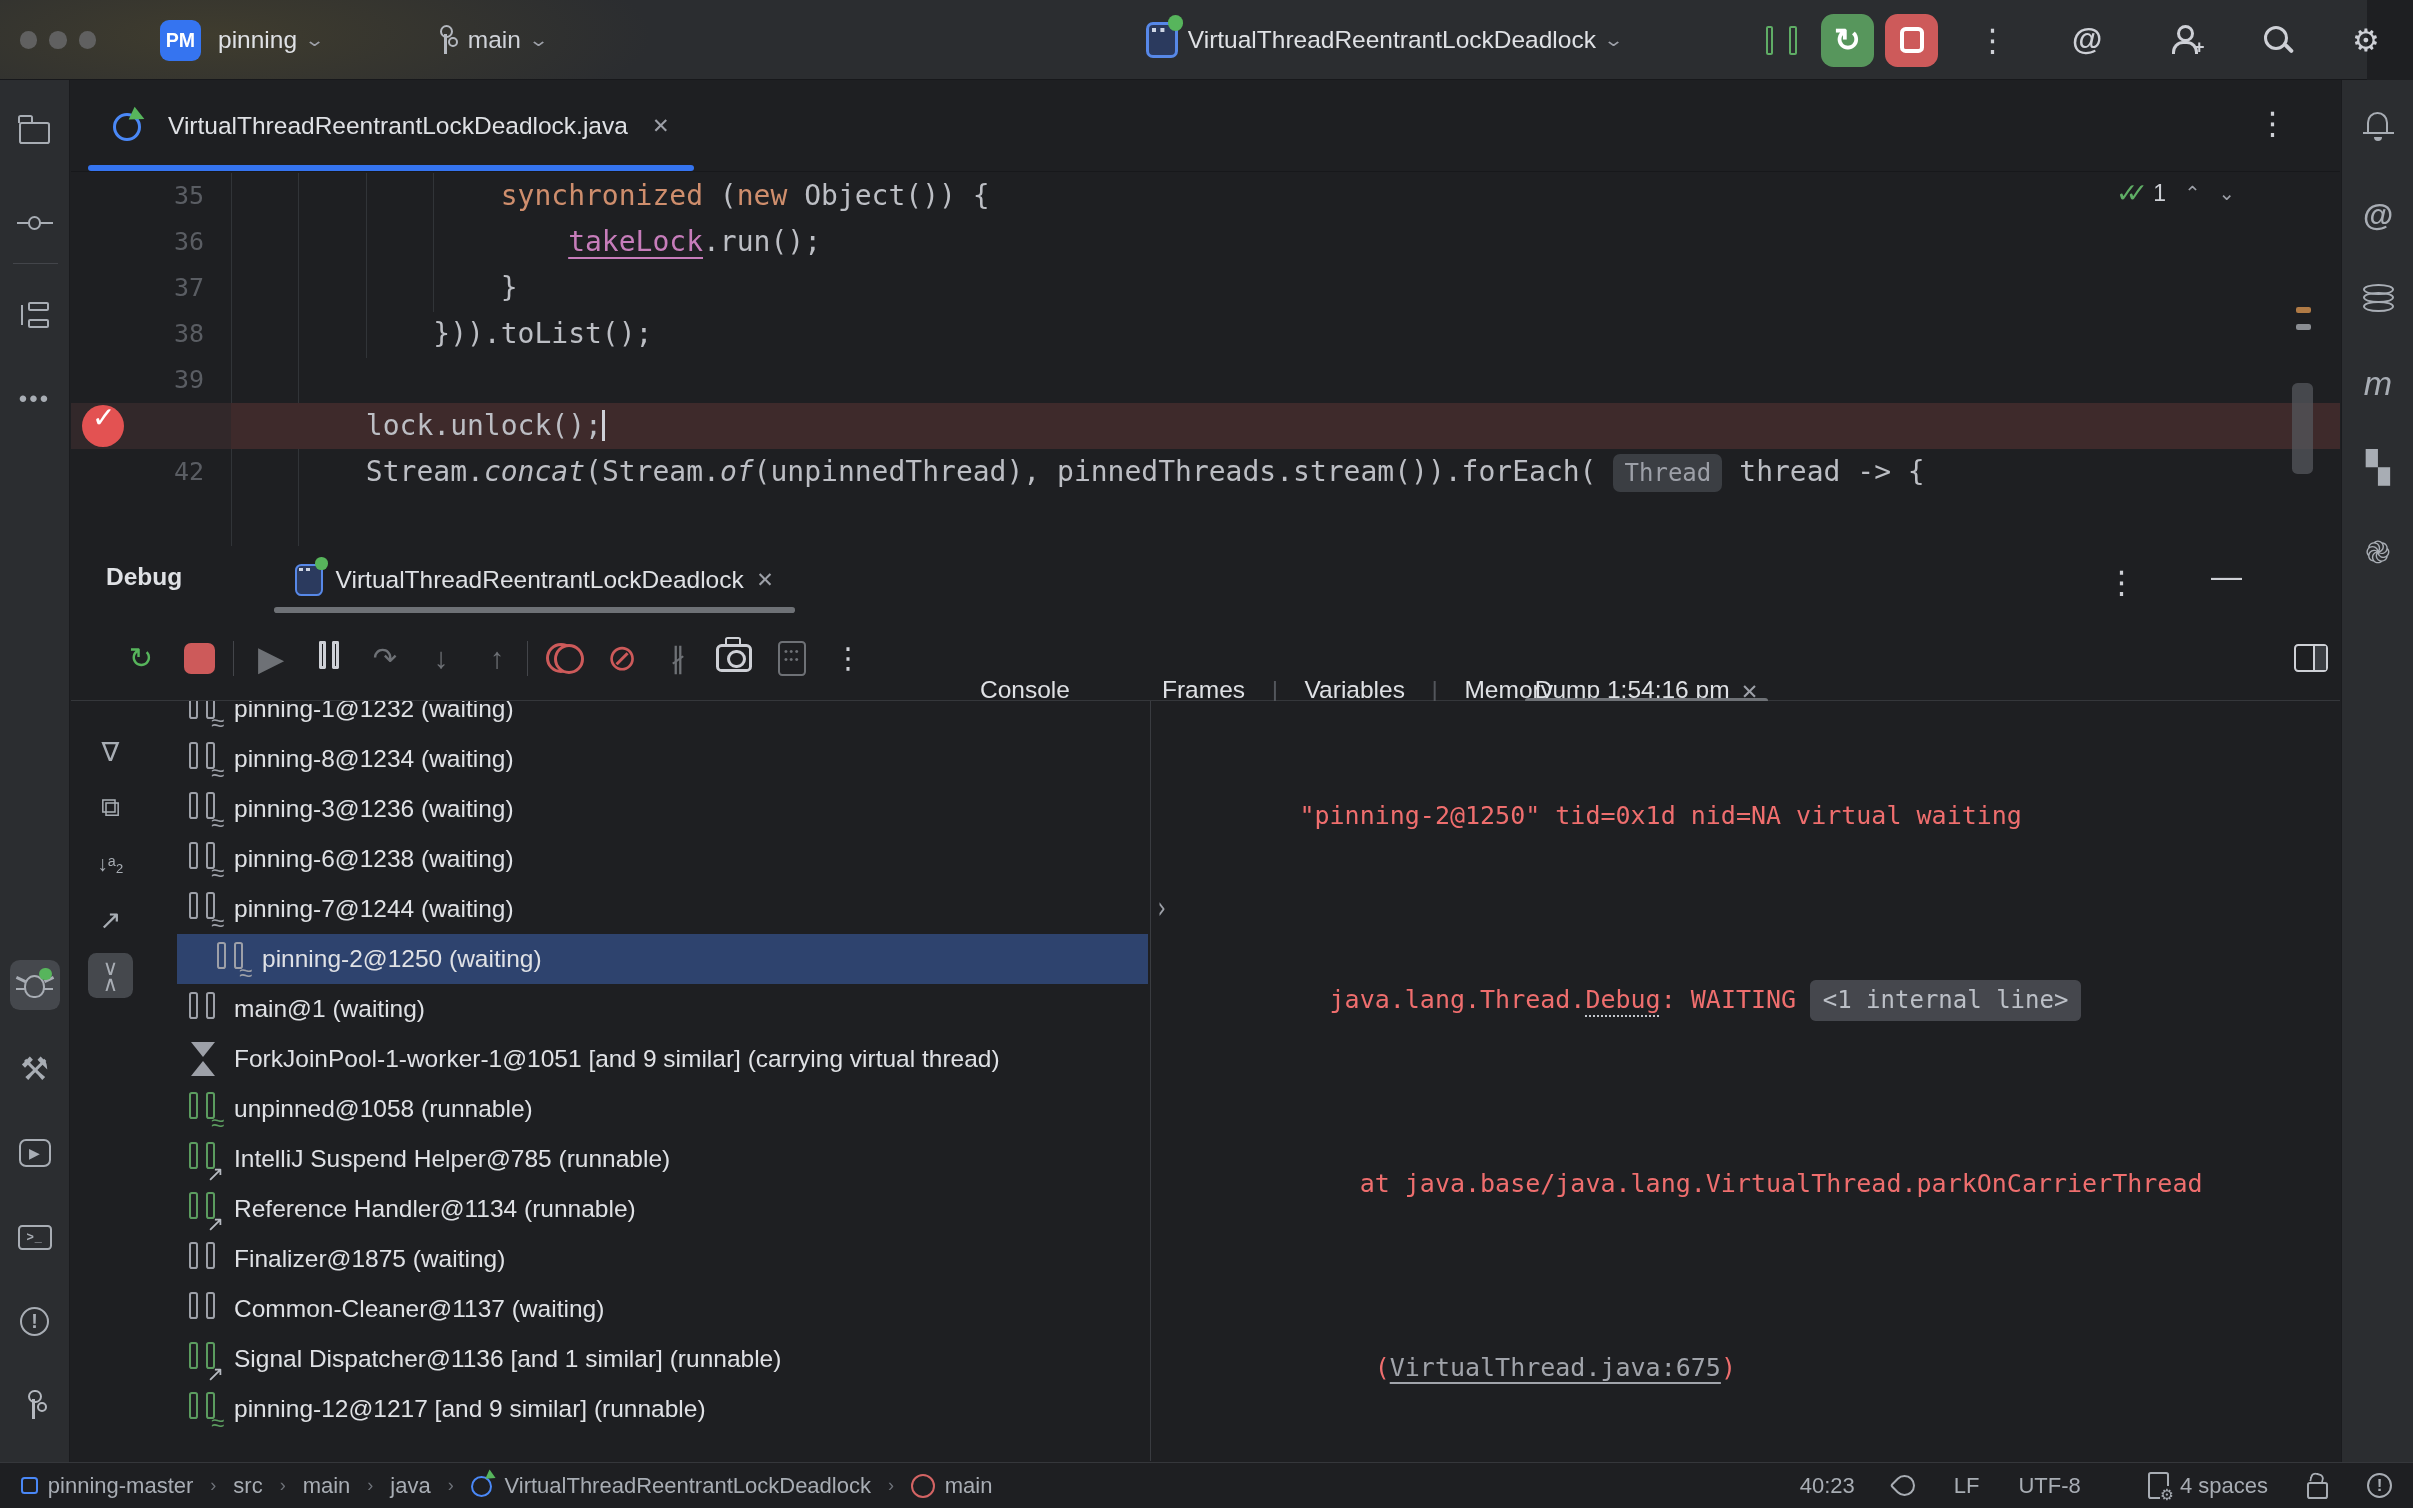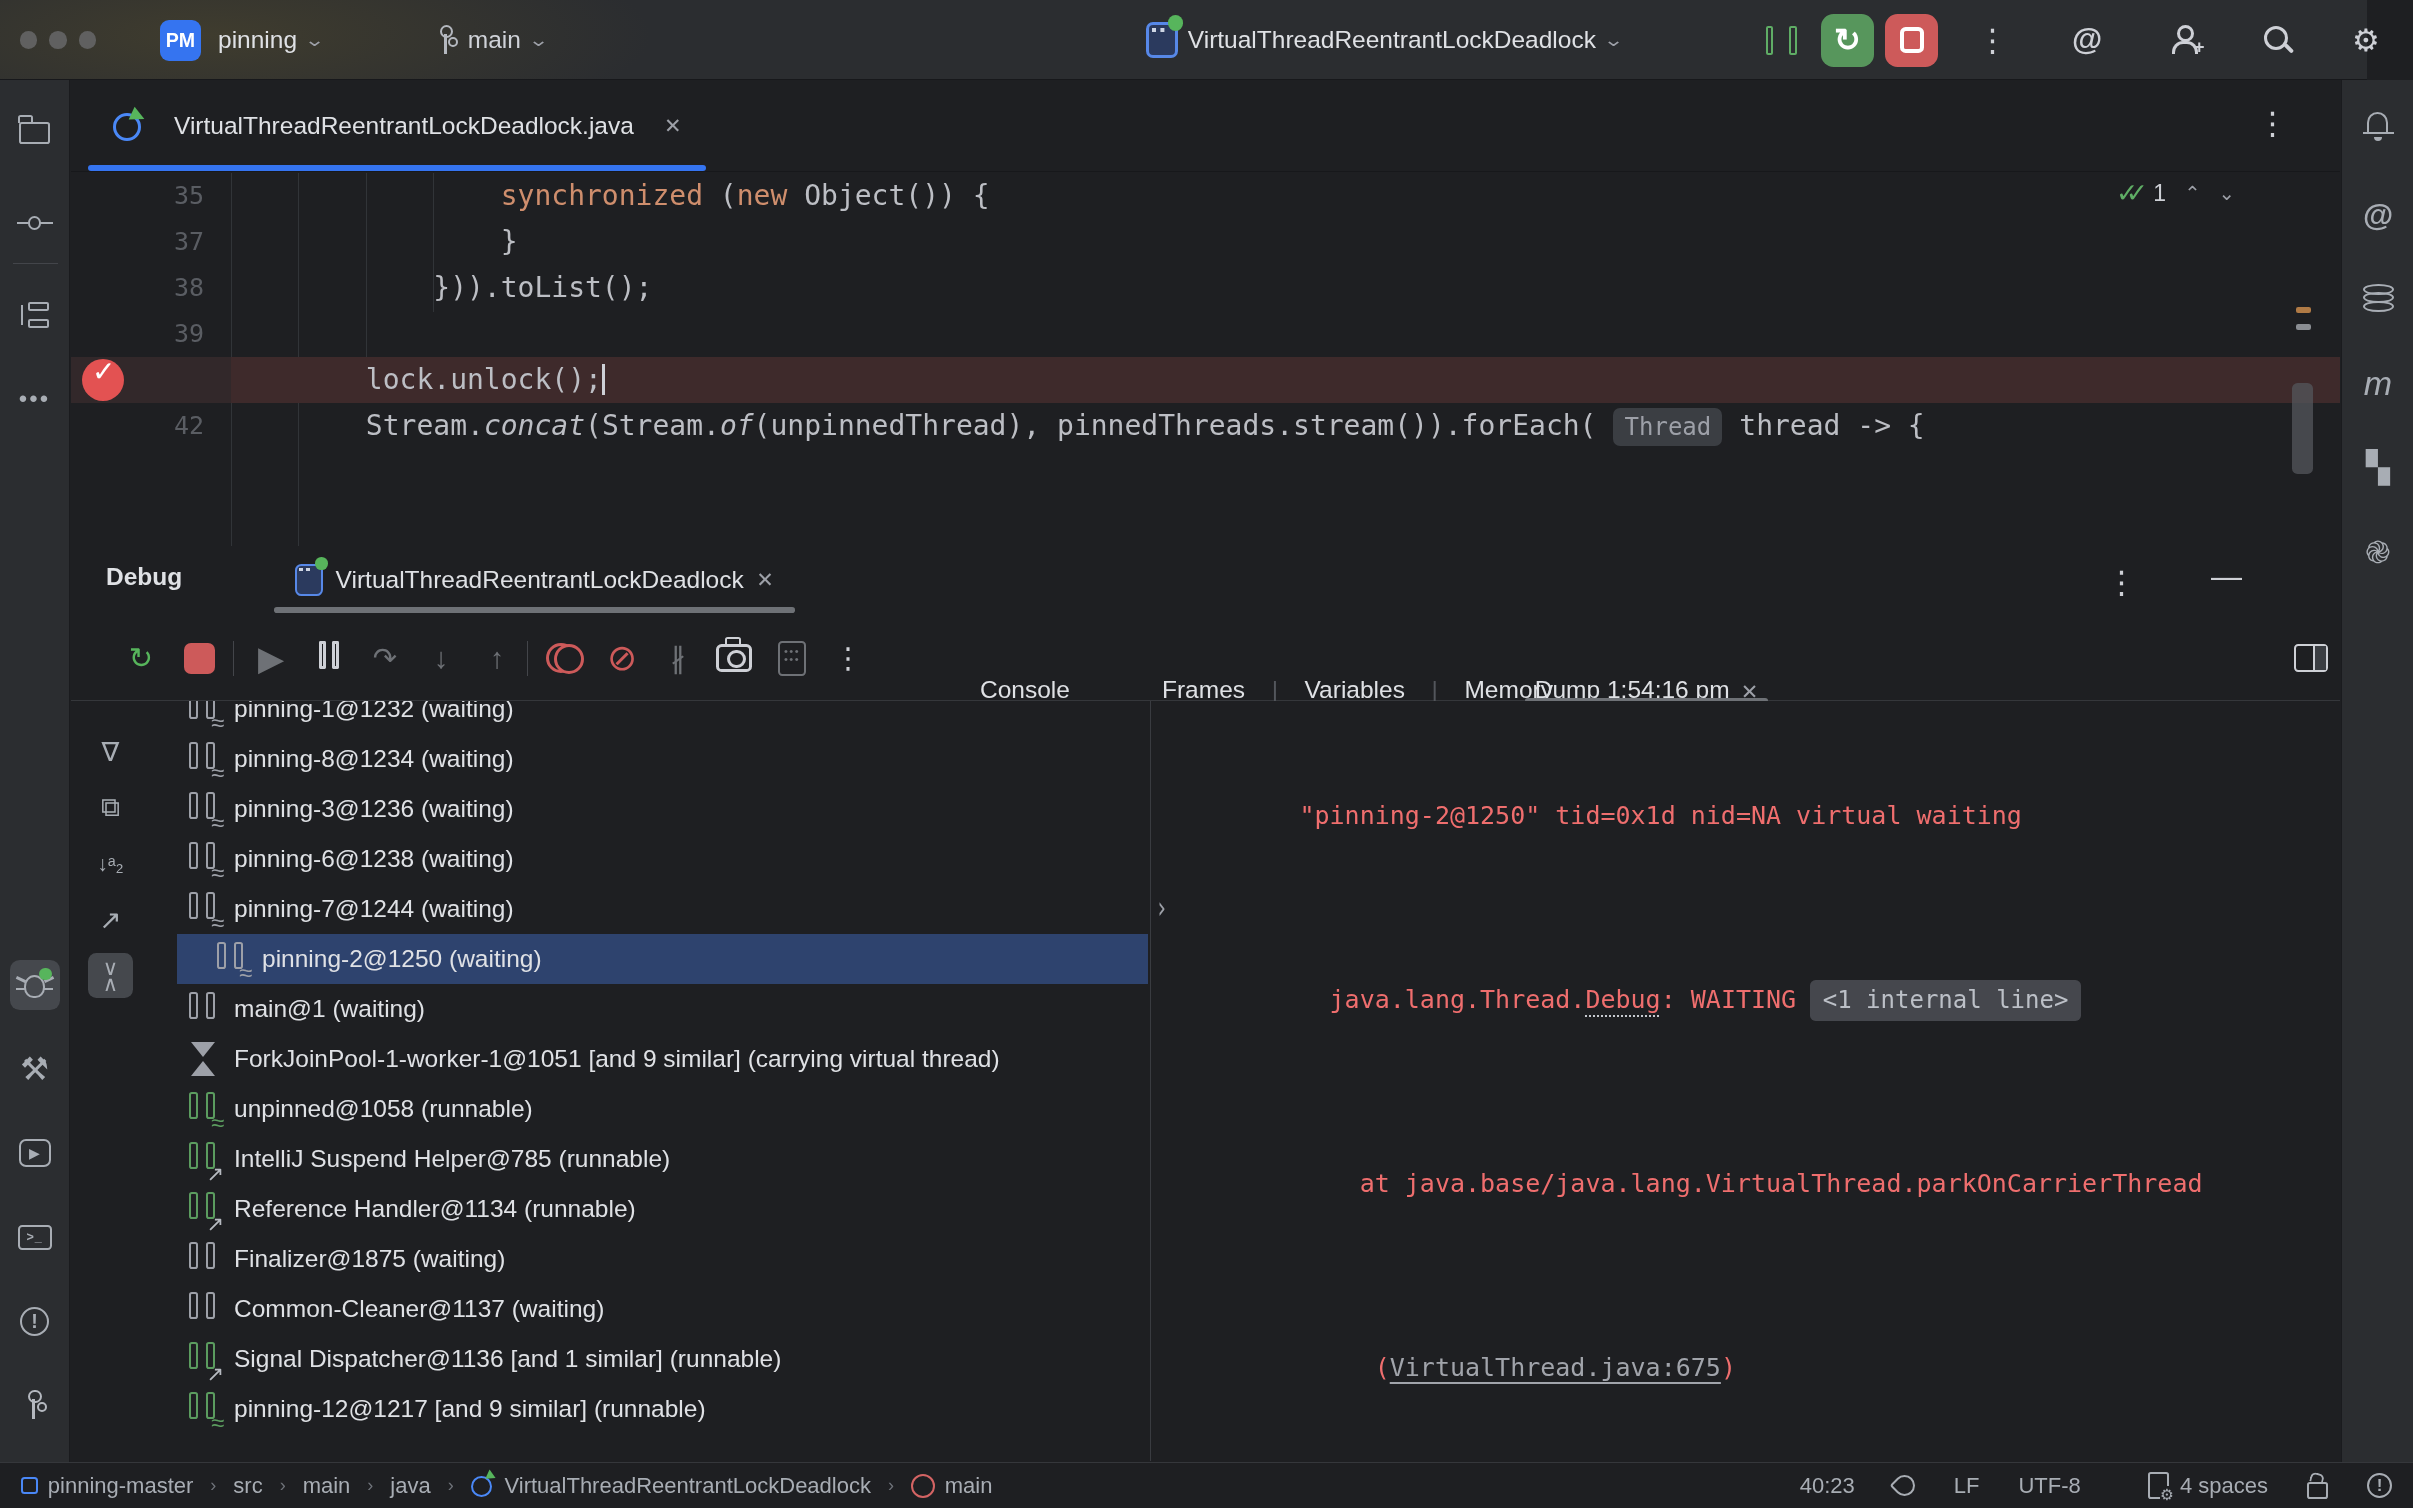--- a/index.html
+++ b/index.html
@@ -69,21 +69,21 @@
   .bell-glyph{width:25px;height:28px;position:relative;}
   .bell-glyph::before{content:"";position:absolute;left:1.4px;top:0;width:17px;height:18px;border:2.8px solid #a8adb4;border-bottom:none;border-radius:11.2px 11.2px 0 0;}
   .bell-glyph::after{content:"";position:absolute;left:-2.8px;top:19.6px;width:31px;height:2.8px;background:#a8adb4;}
   .bell-glyph i{position:absolute;left:8.4px;bottom:-1.4px;width:8.4px;height:4.2px;border-radius:0 0 5.6px 5.6px;background:#a8adb4;}
   .db-glyph{width:31px;height:31px;position:relative;}
   .db-glyph i{position:absolute;left:0;width:31px;height:11.2px;border:2.8px solid #a8adb4;border-radius:50%;}
   .db-glyph i:nth-child(1){top:0;} .db-glyph i:nth-child(2){top:8.4px;} .db-glyph i:nth-child(3){top:17px;}
 
   
   #tabbar{position:absolute;left:71px;top:80px;width:2269px;height:92px;background:#1e1f22;border-bottom:1.4px solid #17181b;}
-  #etab{position:absolute;left:17px;top:0;height:91px;display:flex;align-items:center;gap:30px;padding:0 25px;font-size:24.5px;}
+  #etab{position:absolute;left:17px;top:0;height:91px;display:flex;align-items:center;gap:24px;padding:0 25px;font-size:24.5px;}
   #etab .underline{position:absolute;left:0;bottom:0;width:100%;height:6.3px;border-radius:3.5px;background:#3574f0;}
   .classrun-icon{width:31px;height:31px;position:relative;}
   .classrun-icon::before{content:"";position:absolute;left:0;top:2.8px;width:22.4px;height:22.4px;border:3.5px solid #4a88f7;border-radius:50%;}
   .classrun-icon::after{content:"";position:absolute;right:-1.4px;top:-1.4px;border-left:14px solid #57b55c;border-top:7.7px solid transparent;border-bottom:7.7px solid transparent;transform:rotate(25deg);}
   .closex{color:#9da0a8;font-size:21px;}
   #tabbar .kebab{position:absolute;right:52px;top:25px;}
 
   
   #editor{position:absolute;left:71px;top:173px;width:2269px;height:373px;background:#1e1f22;overflow:hidden;}
   .guide{position:absolute;top:0;width:1.4px;background:#313438;}
@@ -326,20 +326,25 @@
   <div class="guide" style="left:362px;height:139px;"></div>
 
   <div id="codelines">
 
   <div class="e-line">
         <span class="e-gutter">35</span>
         
         <span class="e-code"><span class="sg-p">                </span><span class="sg-k">synchronized</span><span class="sg-p"> (</span><span class="sg-k">new</span><span class="sg-p"> Object()) {</span></span>
       </div>
       <div class="e-line">
+        <span class="e-gutter">36</span>
+        
+        <span class="e-code"><span class="sg-p">                    </span><span class="sg-f">takeLock</span><span class="sg-p">.run();</span></span>
+      </div>
+      <div class="e-line">
         <span class="e-gutter">37</span>
         
         <span class="e-code"><span class="sg-p">                }</span></span>
       </div>
       <div class="e-line">
         <span class="e-gutter">38</span>
         
         <span class="e-code"><span class="sg-p">            })).toList();</span></span>
       </div>
       <div class="e-line">

